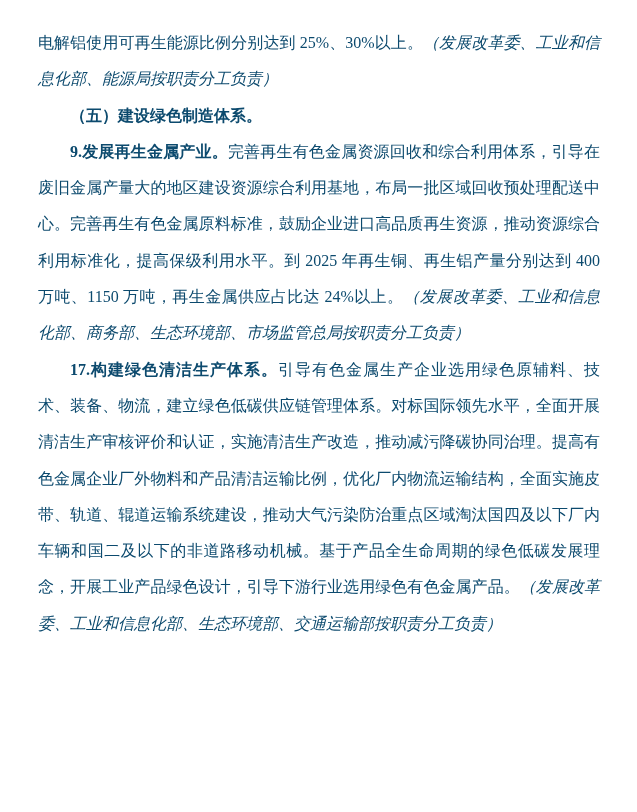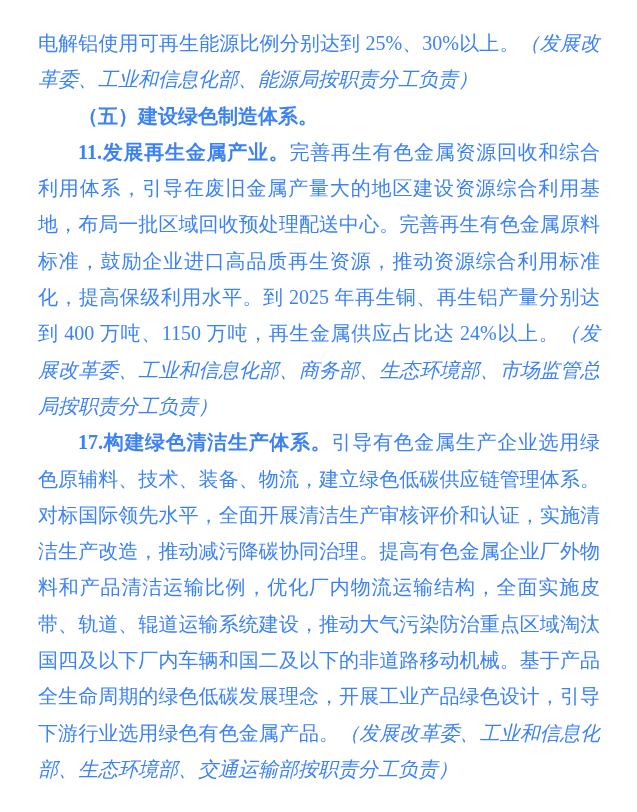--- a/index.html
+++ b/index.html
@@ -12,23 +12,23 @@
     height: 812px;
     overflow: hidden;
   }
   .page {
     box-sizing: border-box;
     width: 637px;
     height: 812px;
     padding: 25px 37px 0 38px;
     background: #ffffff;
     font-family: "Liberation Serif", "DejaVu Serif", serif;
-    font-size: 20px;
+    font-size: 16px;
     line-height: 36.3px;
-    color: #3b82f6;
+    color: #0c4a6e;
     text-align: justify;
   }
   .para {
     margin: 0;
     padding: 0;
     text-indent: 2em;
   }
   .para.no-indent {
     text-indent: 0;
   }
@@ -49,17 +49,17 @@
 </style>
 </head>
 <body>
 
 <div class="page">
 
   <p class="para no-indent"><span class="run-body">电解铝使用可再生能源比例分别达到 25%、30%以上。</span><span class="run-note">（发展改革委、工业和信息化部、能源局按职责分工负责）</span></p>
 
   <p class="para"><span class="run-heading">（五）建设绿色制造体系。</span></p>
 
-  <p class="para"><span class="run-heading">11.发展再生金属产业。</span><span class="run-body">完善再生有色金属资源回收和综合利用体系，引导在废旧金属产量大的地区建设资源综合利用基地，布局一批区域回收预处理配送中心。完善再生有色金属原料标准，鼓励企业进口高品质再生资源，推动资源综合利用标准化，提高保级利用水平。到 2025 年再生铜、再生铝产量分别达到 400 万吨、1150 万吨，再生金属供应占比达 24%以上。</span><span class="run-note">（发展改革委、工业和信息化部、商务部、生态环境部、市场监管总局按职责分工负责）</span></p>
+  <p class="para"><span class="run-heading">9.发展再生金属产业。</span><span class="run-body">完善再生有色金属资源回收和综合利用体系，引导在废旧金属产量大的地区建设资源综合利用基地，布局一批区域回收预处理配送中心。完善再生有色金属原料标准，鼓励企业进口高品质再生资源，推动资源综合利用标准化，提高保级利用水平。到 2025 年再生铜、再生铝产量分别达到 400 万吨、1150 万吨，再生金属供应占比达 24%以上。</span><span class="run-note">（发展改革委、工业和信息化部、商务部、生态环境部、市场监管总局按职责分工负责）</span></p>
 
   <p class="para"><span class="run-heading">17.构建绿色清洁生产体系。</span><span class="run-body">引导有色金属生产企业选用绿色原辅料、技术、装备、物流，建立绿色低碳供应链管理体系。对标国际领先水平，全面开展清洁生产审核评价和认证，实施清洁生产改造，推动减污降碳协同治理。提高有色金属企业厂外物料和产品清洁运输比例，优化厂内物流运输结构，全面实施皮带、轨道、辊道运输系统建设，推动大气污染防治重点区域淘汰国四及以下厂内车辆和国二及以下的非道路移动机械。基于产品全生命周期的绿色低碳发展理念，开展工业产品绿色设计，引导下游行业选用绿色有色金属产品。</span><span class="run-note">（发展改革委、工业和信息化部、生态环境部、交通运输部按职责分工负责）</span></p>
 
 </div>
 
 </body></html>

